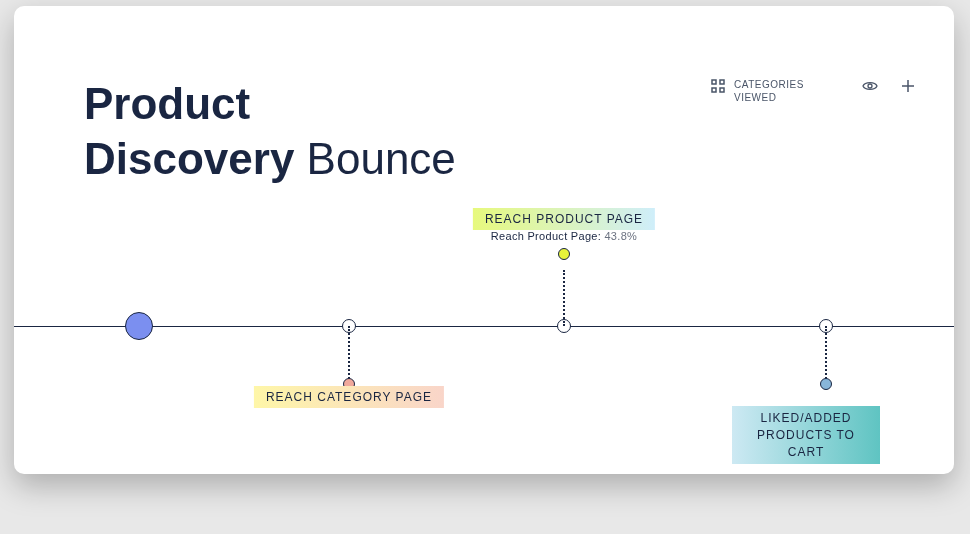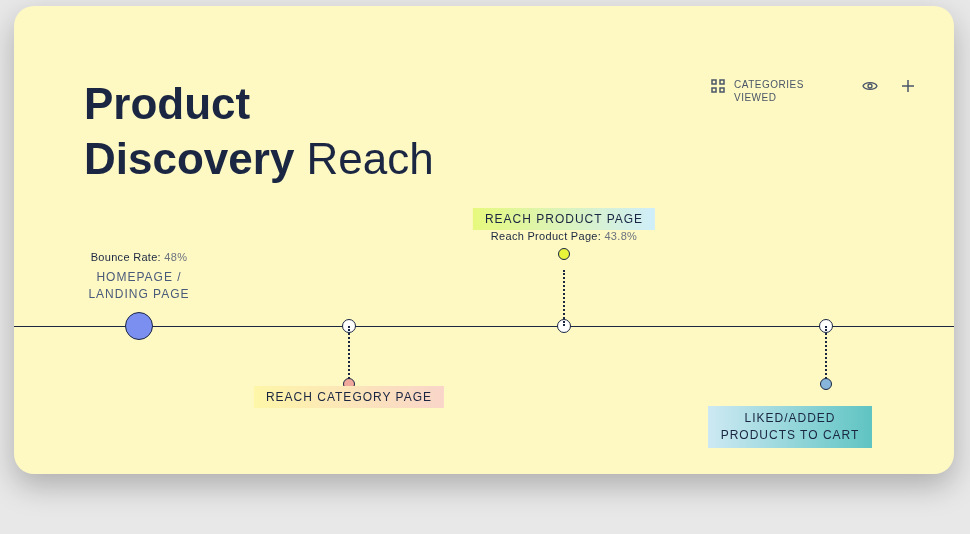--- a/index.html
+++ b/index.html
@@ -10,22 +10,22 @@
     font-family: -apple-system, BlinkMacSystemFont, "Segoe UI", Helvetica, Arial, sans-serif;
     position: relative;
     overflow: hidden;
   }
   .card {
     position: absolute;
     top: 6px;
     left: 14px;
     width: 940px;
     height: 468px;
-    background: #fef9c3;
-    border-radius: 20px;
+    background: #ffffff;
+    border-radius: 10px;
     box-shadow: 0 12px 30px rgba(0,0,0,0.25);
   }
   .title {
     position: absolute;
     top: 70px;
     left: 70px;
     font-size: 44px;
     line-height: 1.25;
     color: #1a2642;
     font-weight: 300;
@@ -154,36 +154,36 @@
   .s2 { left: 335px; top: 380px; text-align: right; }
 
   
   .n3 .stem { bottom: 7px; height: 56px; }
   .n3 .small-dot { top: -65px; background: #e7f43a; }
   .s3 { left: 550px; top: 202px; }
 
   
   .n4 .stem { top: 7px; height: 56px; }
   .n4 .small-dot { top: 65px; background: #88b6da; }
-  .s4 { left: 776px; top: 400px; max-width: 200px; }
+  .s4 { left: 792px; top: 400px; max-width: 200px; }
   .s4 .badge { white-space: normal; line-height: 1.4; }
 
   
   .s1 { left: 125px; top: 245px; }
   .s1 .meta { margin-top: 0; margin-bottom: 6px; }
 </style>
 </head>
 <body>
 
 <div class="card">
 
   <div class="title">
     <b>Product</b><br>
     <b>Discovery</b>
-    <span>Reach</span>
+    <span>Bounce</span>
   </div>
 
   <div class="legend">
     <div class="legend-item">
       <span class="icon">
         <svg width="14" height="14" viewBox="0 0 14 14" fill="none" stroke="#4a5568" stroke-width="1.5">
           <rect x="1" y="1" width="4" height="4"></rect>
             <rect x="9" y="1" width="4" height="4"></rect>
           <rect x="1" y="9" width="4" height="4"></rect>
             <rect x="9" y="9" width="4" height="4"></rect>
@@ -204,27 +204,20 @@
         <svg width="12" height="12" viewBox="0 0 12 12" stroke="#4a5568" stroke-width="1.5">
           <line x1="6" y1="0" x2="6" y2="12"></line>
             <line x1="0" y1="6" x2="12" y2="6"></line>
         </svg>
       </span>
     </div>
   </div>
 
   <div class="axis"></div>
 
-  <div class="stage s1">
-    <div class="meta">
-      <span class="label">Bounce Rate:</span>
-      <span class="value">48%</span>
-    </div>
-    <div class="caps" style="max-width:140px;">HOMEPAGE / LANDING PAGE</div>
-  </div>
   <div class="node n1">
     <div class="dot dot-big"></div>
   </div>
 
   <div class="node n2">
     <div class="dot dot-med"></div>
     <div class="stem"></div>
     <div class="small-dot"></div>
   </div>
   <div class="stage s2">

